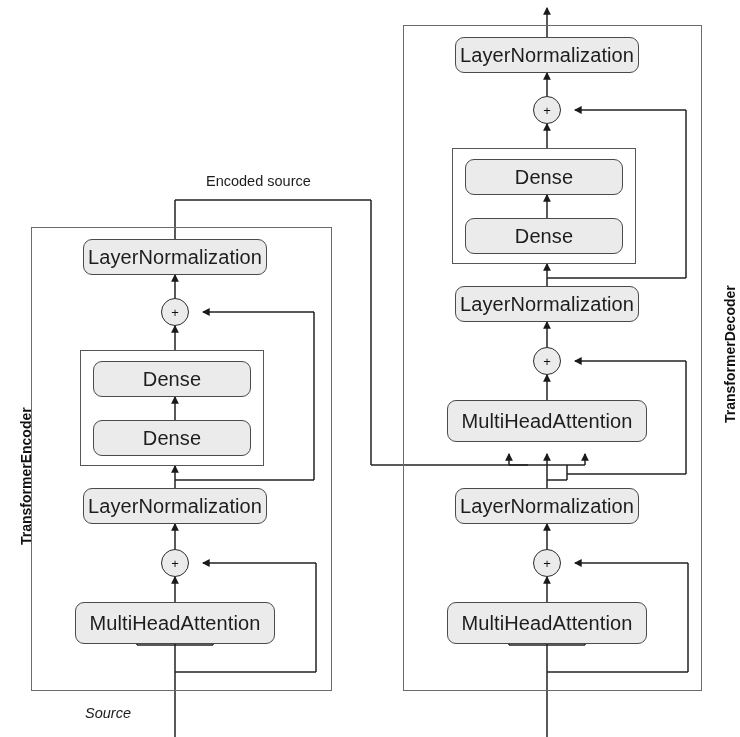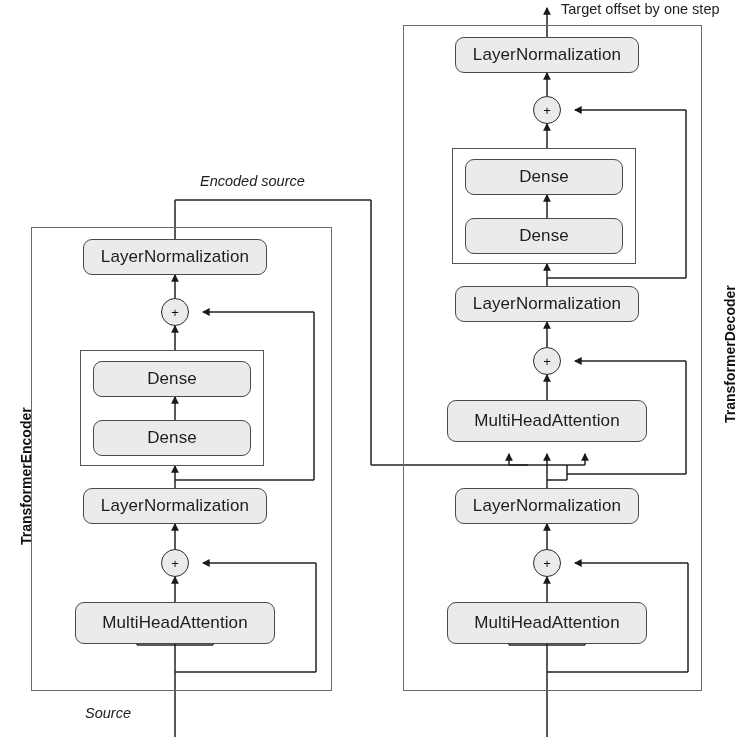--- a/index.html
+++ b/index.html
@@ -13,21 +13,21 @@
   svg#wires{position:absolute;left:0;top:0;width:740px;height:737px;}
 
   
   .node{
     position:absolute;
     box-sizing:border-box;
     background:#ebebeb;
     border:1.6px solid #4a4a4a;
     border-radius:9px;
     display:flex;align-items:center;justify-content:center;
-    font-size:17px;
+    font-size:20px;
     color:#1d1d1d;
     letter-spacing:.1px;
     white-space:nowrap;
   }
 
   
   .frame{
     position:absolute;
     box-sizing:border-box;
     border:1.3px solid #565656;
@@ -178,21 +178,21 @@
   <div class="node" style="left:93px;top:420px;width:158px;height:36px;">Dense</div>
 
   <div class="node" style="left:83px;top:488px;width:184px;height:36px;">LayerNormalization</div>
 
   <div class="plus" style="left:161px;top:549px;">+</div>
 
   <div class="node" style="left:75px;top:602px;width:200px;height:42px;">MultiHeadAttention</div>
 
   <div class="caption" style="left:85px;top:705px;font-style:italic;">Source</div>
 
-  <div class="caption" style="left:200px;top:173px;font-style:italic;">Encoded source</div>
+  <div class="caption" style="left:206px;top:173px;">Encoded source</div>
 
   <div class="frame outer" style="left:403px;top:25px;width:299px;height:666px;"></div>
 
   <div class="sidelabel" style="left:722px;top:423px;">TransformerDecoder</div>
 
   <div class="node" style="left:455px;top:37px;width:184px;height:36px;">LayerNormalization</div>
 
   <div class="plus" style="left:533px;top:96px;">+</div>
 
   <div class="frame" style="left:452px;top:148px;width:184px;height:116px;"></div>
@@ -208,15 +208,14 @@
   <div class="node" style="left:447px;top:400px;width:200px;height:42px;">MultiHeadAttention</div>
 
   <div class="node" style="left:455px;top:488px;width:184px;height:36px;">LayerNormalization</div>
 
   <div class="plus" style="left:533px;top:549px;">+</div>
 
   <div class="node" style="left:447px;top:602px;width:200px;height:42px;">MultiHeadAttention</div>
 
   <div class="caption" style="left:457px;top:705px;margin-top:40px;">T arget</div>
 
-  <div class="caption" style="left:561px;top:1px;">Target offset by one step</div>
 
 </div>
 
 </body></html>

